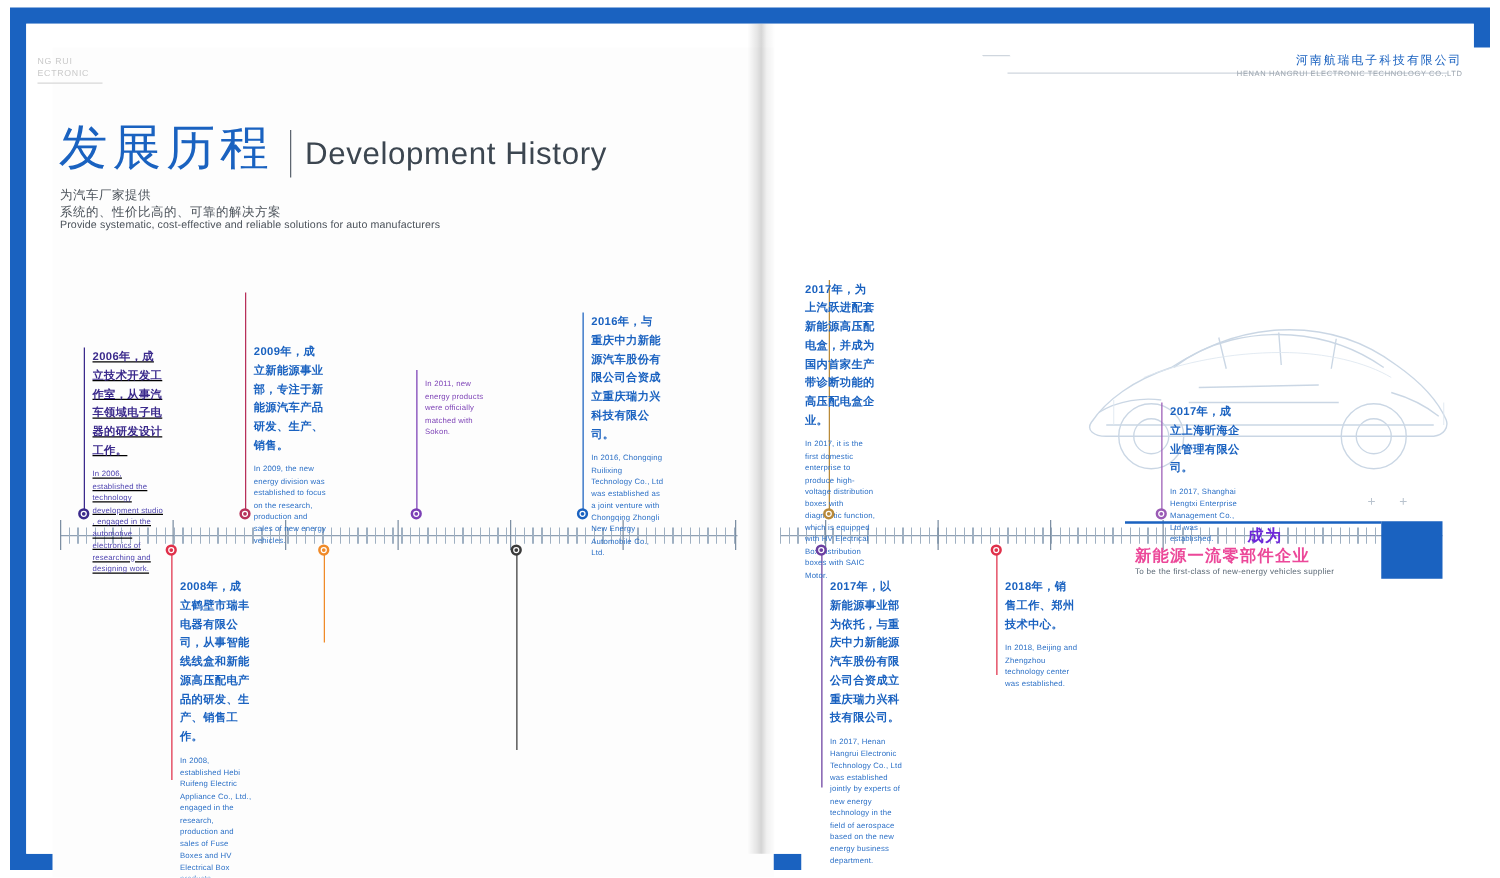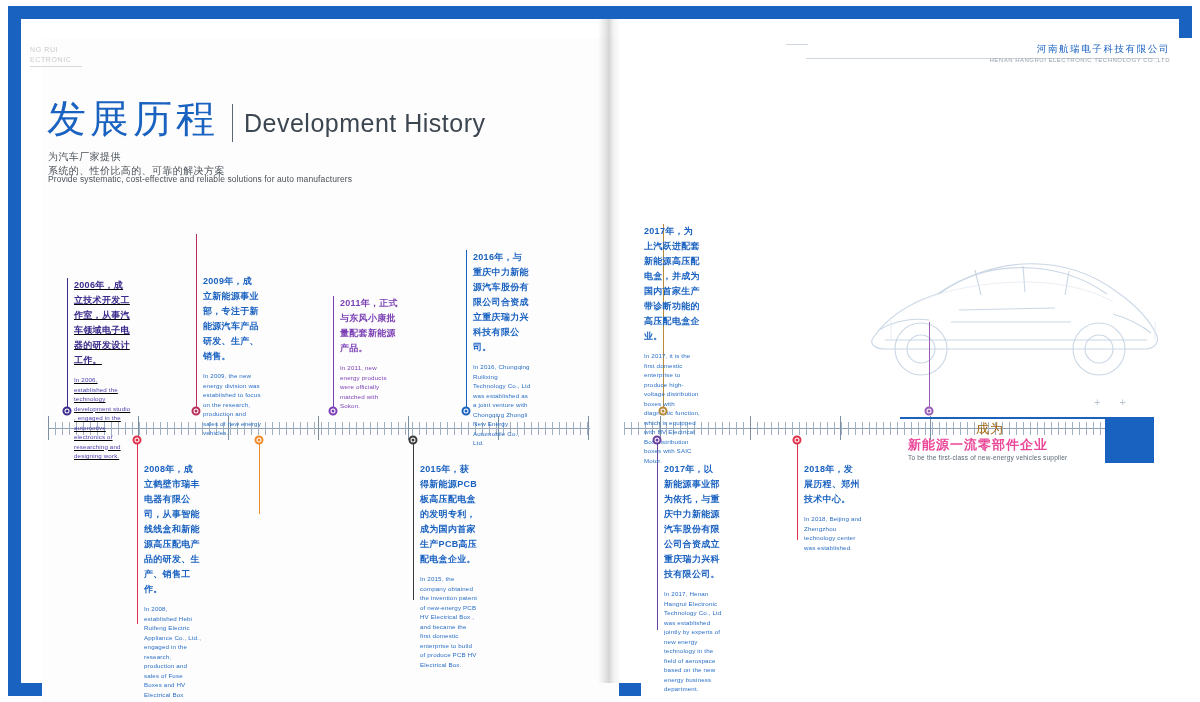--- a/index.html
+++ b/index.html
@@ -277,25 +277,25 @@
   #banner-rule {
     position: absolute;
     left: 0;
     top: 0;
     width: 205px;
     height: 2px;
     background: #1a62c0;
   }
   #banner-cn1 {
     position: absolute;
-    left: 76px;
+    left: 98px;
     top: 3px;
     font-size: 13px;
-    font-weight: normal;
-    color: #a16207;
+    font-weight: bold;
+    color: #6d28d9;
     letter-spacing: 1px;
   }
   #banner-cn2 {
     position: absolute;
     left: 8px;
     top: 19px;
     font-size: 13px;
     font-weight: bold;
     color: #ec4899;
     letter-spacing: 1px;
@@ -421,32 +421,27 @@
   <div class="node" style="left:259px; top:440px; border-color:#f08a28">
       <span class="core" style="background:#f08a28"></span>
     </div>
   <div class="stem" style="left:259px; top:444px; height:70px; background:#f08a28"></div>
 
   <div class="node" style="left:333px; top:411px; border-color:#7b3fb5">
       <span class="core" style="background:#7b3fb5"></span>
     </div>
   <div class="stem" style="left:333px; top:296px; height:112px; background:#7b3fb5"></div>
   <div class="event" style="left:340px; top:296px; width:58px;">
-    <div class="cn" style="color:#7b3fb5">2011年，正式与东风小康批量配套新能源产品。</div>
     <div class="en" style="color:#7b3fb5">In 2011, new energy products were officially matched with Sokon.</div>
   </div>
 
   <div class="node" style="left:413px; top:440px; border-color:#3a3a3a">
       <span class="core" style="background:#3a3a3a"></span>
     </div>
   <div class="stem" style="left:413px; top:444px; height:156px; background:#3a3a3a"></div>
-  <div class="event" style="left:420px; top:462px; width:58px;">
-    <div class="cn">2015年，获得新能源PCB板高压配电盒的发明专利，成为国内首家生产PCB高压配电盒企业。</div>
-    <div class="en">In 2015, the company obtained the invention patent of new-energy PCB HV Electrical Box , and became the first domestic enterprise to build of produce PCB HV Electrical Box.</div>
-  </div>
 
   <div class="node" style="left:466px; top:411px; border-color:#1a62c0">
       <span class="core" style="background:#1a62c0"></span>
     </div>
   <div class="stem" style="left:466px; top:250px; height:158px; background:#1a62c0"></div>
   <div class="event" style="left:473px; top:250px; width:58px;">
     <div class="cn">2016年，与重庆中力新能源汽车股份有限公司合资成立重庆瑞力兴科技有限公司。</div>
     <div class="en">In 2016, Chongqing Ruilixing Technology Co., Ltd was established as a joint venture with Chongqing Zhongli New Energy Automobile Co., Ltd.</div>
   </div>
 
@@ -456,36 +451,40 @@
   <div class="stem" style="left:663px; top:224px; height:184px; background:#b98a3a"></div>
   <div class="event" style="left:644px; top:224px; width:58px;">
     <div class="cn">2017年，为上汽跃进配套新能源高压配电盒，并成为国内首家生产带诊断功能的高压配电盒企业。</div>
     <div class="en">In 2017, it is the first domestic enterprise to produce high-voltage distribution boxes with diagnostic function, which is equipped with HV Electrical Box distribution boxes with SAIC Motor.</div>
   </div>
 
   <div class="node" style="left:929px; top:411px; border-color:#9a5bb5">
       <span class="core" style="background:#9a5bb5"></span>
     </div>
   <div class="stem" style="left:929px; top:322px; height:86px; background:#9a5bb5"></div>
+  <div class="event" style="left:936px; top:322px; width:58px;">
+    <div class="cn">2017年，成立上海昕海企业管理有限公司。</div>
+    <div class="en">In 2017, Shanghai Hengtxi Enterprise Management Co., Ltd was established.</div>
+  </div>
 
   <div class="node" style="left:657px; top:440px; border-color:#6b3fa0">
       <span class="core" style="background:#6b3fa0"></span>
     </div>
   <div class="stem" style="left:657px; top:444px; height:186px; background:#6b3fa0"></div>
   <div class="event" style="left:664px; top:462px; width:58px;">
     <div class="cn">2017年，以新能源事业部为依托，与重庆中力新能源汽车股份有限公司合资成立重庆瑞力兴科技有限公司。</div>
     <div class="en">In 2017, Henan Hangrui Electronic Technology Co., Ltd was established jointly by experts of new energy technology in the field of aerospace based on the new energy business department.</div>
   </div>
 
   <div class="node" style="left:797px; top:440px; border-color:#e0304a">
       <span class="core" style="background:#e0304a"></span>
     </div>
   <div class="stem" style="left:797px; top:444px; height:96px; background:#e0304a"></div>
   <div class="event" style="left:804px; top:462px; width:58px;">
-    <div class="cn">2018年，发展历程、郑州技术中心。</div>
+    <div class="cn">2018年，销售工作、郑州技术中心。</div>
     <div class="en">In 2018, Beijing and Zhengzhou technology center was established.</div>
   </div>
 
   <div id="banner">
     <div id="banner-rule"></div>
     <div id="banner-box"></div>
     <div id="banner-cn1">成为</div>
     <div id="banner-cn2">新能源一流零部件企业</div>
     <div id="banner-en">To be the first-class of new-energy vehicles supplier</div>
   </div>

